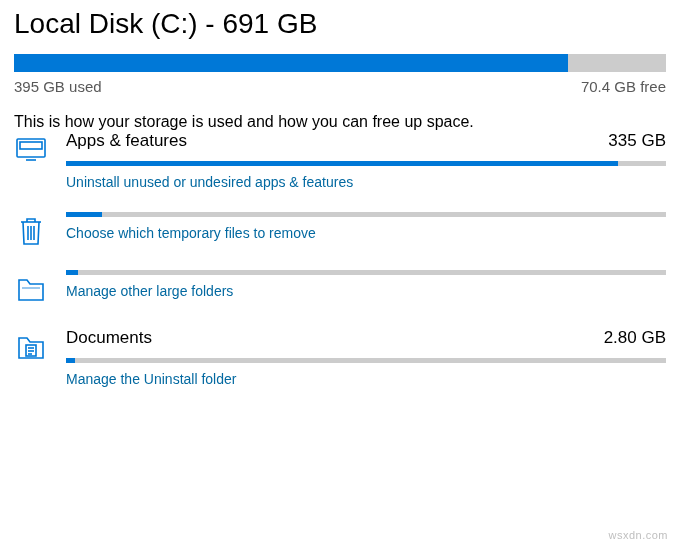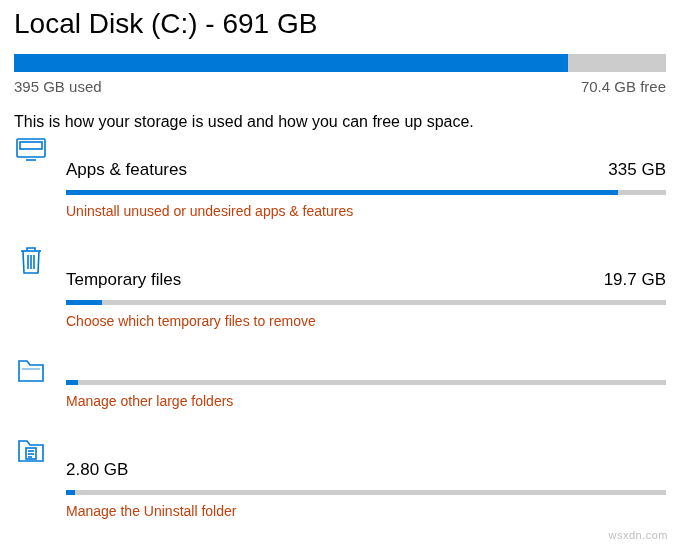--- a/index.html
+++ b/index.html
@@ -54,21 +54,20 @@
       width: 34px;
       height: 34px;
       flex-shrink: 0;
       display: flex;
       align-items: center;
       justify-content: center;
       margin-top: 2px;
     }
     .category-body {
       flex: 1;
-      margin-top: 29px;
     }
     .category-header {
       display: flex;
       justify-content: space-between;
       align-items: baseline;
       margin-bottom: 10px;
     }
     .category-name {
       font-size: 17px;
       color: #000;
@@ -82,21 +81,21 @@
       height: 5px;
       background: #cccccc;
       margin-bottom: 8px;
     }
     .category-bar-fill {
       height: 100%;
       background: #0078d7;
     }
     .category-hint {
       font-size: 14px;
-      color: #c2410c;
+      color: #0369a1;
     }
     .watermark {
       position: absolute;
       right: 12px;
       bottom: 14px;
       font-size: 11px;
       color: #bfbfbf;
       letter-spacing: 0.5px;
     }
     svg { display: block; }
@@ -148,24 +147,20 @@
     <svg width="24" height="30" viewBox="0 0 24 30" fill="none" stroke="#0078d7" stroke-width="1.6">
       <line x1="2" y1="6" x2="22" y2="6"></line>
       <path d="M4 6 L5 28 L19 28 L20 6"></path>
       <line x1="9" y1="10" x2="9" y2="24"></line>
       <line x1="12" y1="10" x2="12" y2="24"></line>
       <line x1="15" y1="10" x2="15" y2="24"></line>
       <path d="M8 6 L8 3 L16 3 L16 6"></path>
     </svg>
   </div>
   <div class="category-body">
-    <div class="category-header">
-      <span class="category-name">Temporary files</span>
-      <span class="category-size">19.7 GB</span>
-    </div>
     <div class="category-bar">
       <div class="category-bar-fill" style="width:6%"></div>
     </div>
     <div class="category-hint">Choose which temporary files to remove</div>
   </div>
 </div>
 
 <div class="category">
   <div class="category-icon">
     <svg width="28" height="26" viewBox="0 0 28 26" fill="none" stroke="#0078d7" stroke-width="1.6">
@@ -186,20 +181,21 @@
     <svg width="28" height="26" viewBox="0 0 28 26" fill="none" stroke="#0078d7" stroke-width="1.6">
       <path d="M2 4 L10 4 L13 8 L26 8 L26 24 L2 24 Z"></path>
       <rect x="9" y="11" width="10" height="11" fill="#fff"></rect>
       <line x1="11" y1="14" x2="17" y2="14"></line>
       <line x1="11" y1="17" x2="17" y2="17"></line>
       <line x1="11" y1="20" x2="15" y2="20"></line>
     </svg>
   </div>
   <div class="category-body">
     <div class="category-header">
+      <span class="category-name">Documents</span>
       <span class="category-size">2.80 GB</span>
     </div>
     <div class="category-bar">
       <div class="category-bar-fill" style="width:1.5%"></div>
     </div>
     <div class="category-hint">Manage the Uninstall folder</div>
   </div>
 </div>
 
 <div class="watermark">wsxdn.com</div>

